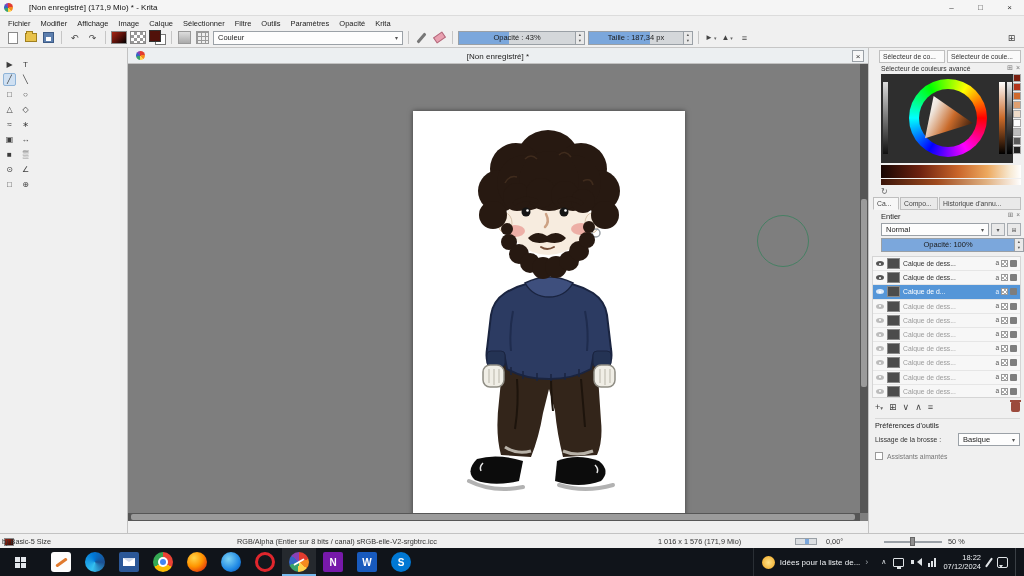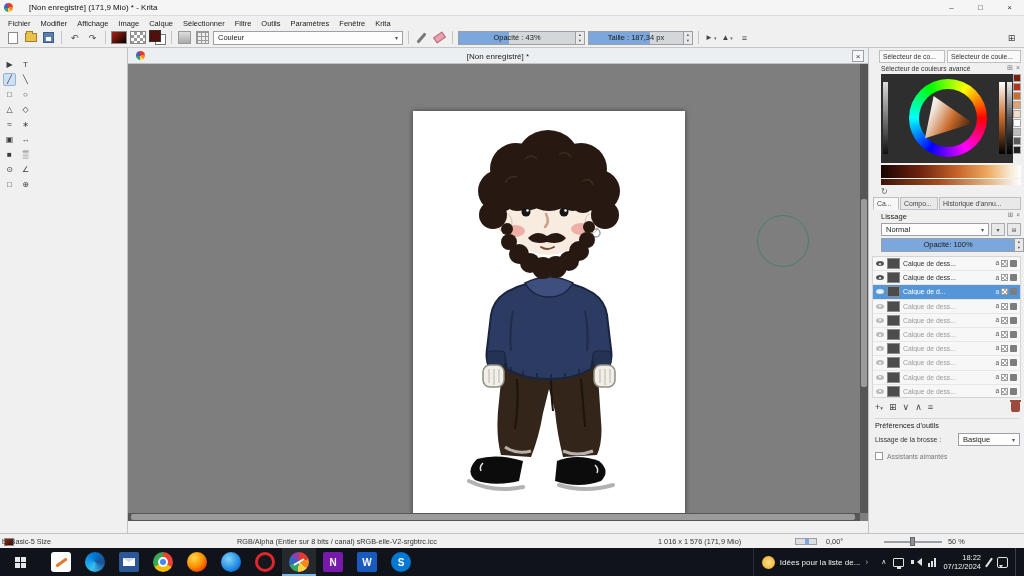--- a/index.html
+++ b/index.html
@@ -199,21 +199,21 @@
   <div id="menubar">
     <span class="menu-item">Fichier</span>
     <span class="menu-item">Modifier</span>
     <span class="menu-item">Affichage</span>
     <span class="menu-item">Image</span>
     <span class="menu-item">Calque</span>
     <span class="menu-item">Sélectionner</span>
     <span class="menu-item">Filtre</span>
     <span class="menu-item">Outils</span>
     <span class="menu-item">Paramètres</span>
-    <span class="menu-item">Fenêtre</span>
+    <span class="menu-item">Opacité</span>
     <span class="menu-item">Krita</span>
   </div>
 
   <div id="toolbar">
     <span class="tb-btn">
         <i class="ic-doc"></i>
       </span>
     <span class="tb-btn">
         <i class="ic-folder"></i>
       </span>
@@ -439,21 +439,21 @@
       <span style="background:#222222"></span>
     </div>
     <div id="shade-strip"></div>
     <div id="shade-strip2"></div>
     <span id="refresh-row">↻</span>
 
     <span class="dtab active" style="left:4px;width:26px">Ca...</span>
     <span class="dtab" style="left:31px;width:38px">Compo...</span>
     <span class="dtab" style="left:70px;width:82px">Historique d'annu...</span>
 
-    <span id="layers-title">Lissage</span>
+    <span id="layers-title">Entier</span>
     <span id="layers-title-icons">
         <span>⊞</span>
         <span>×</span>
       </span>
 
     <div id="blend-row">
       <div class="combo" id="blend-combo">
         <span>Normal</span>
         <span class="arrow">▾</span>
       </div>

